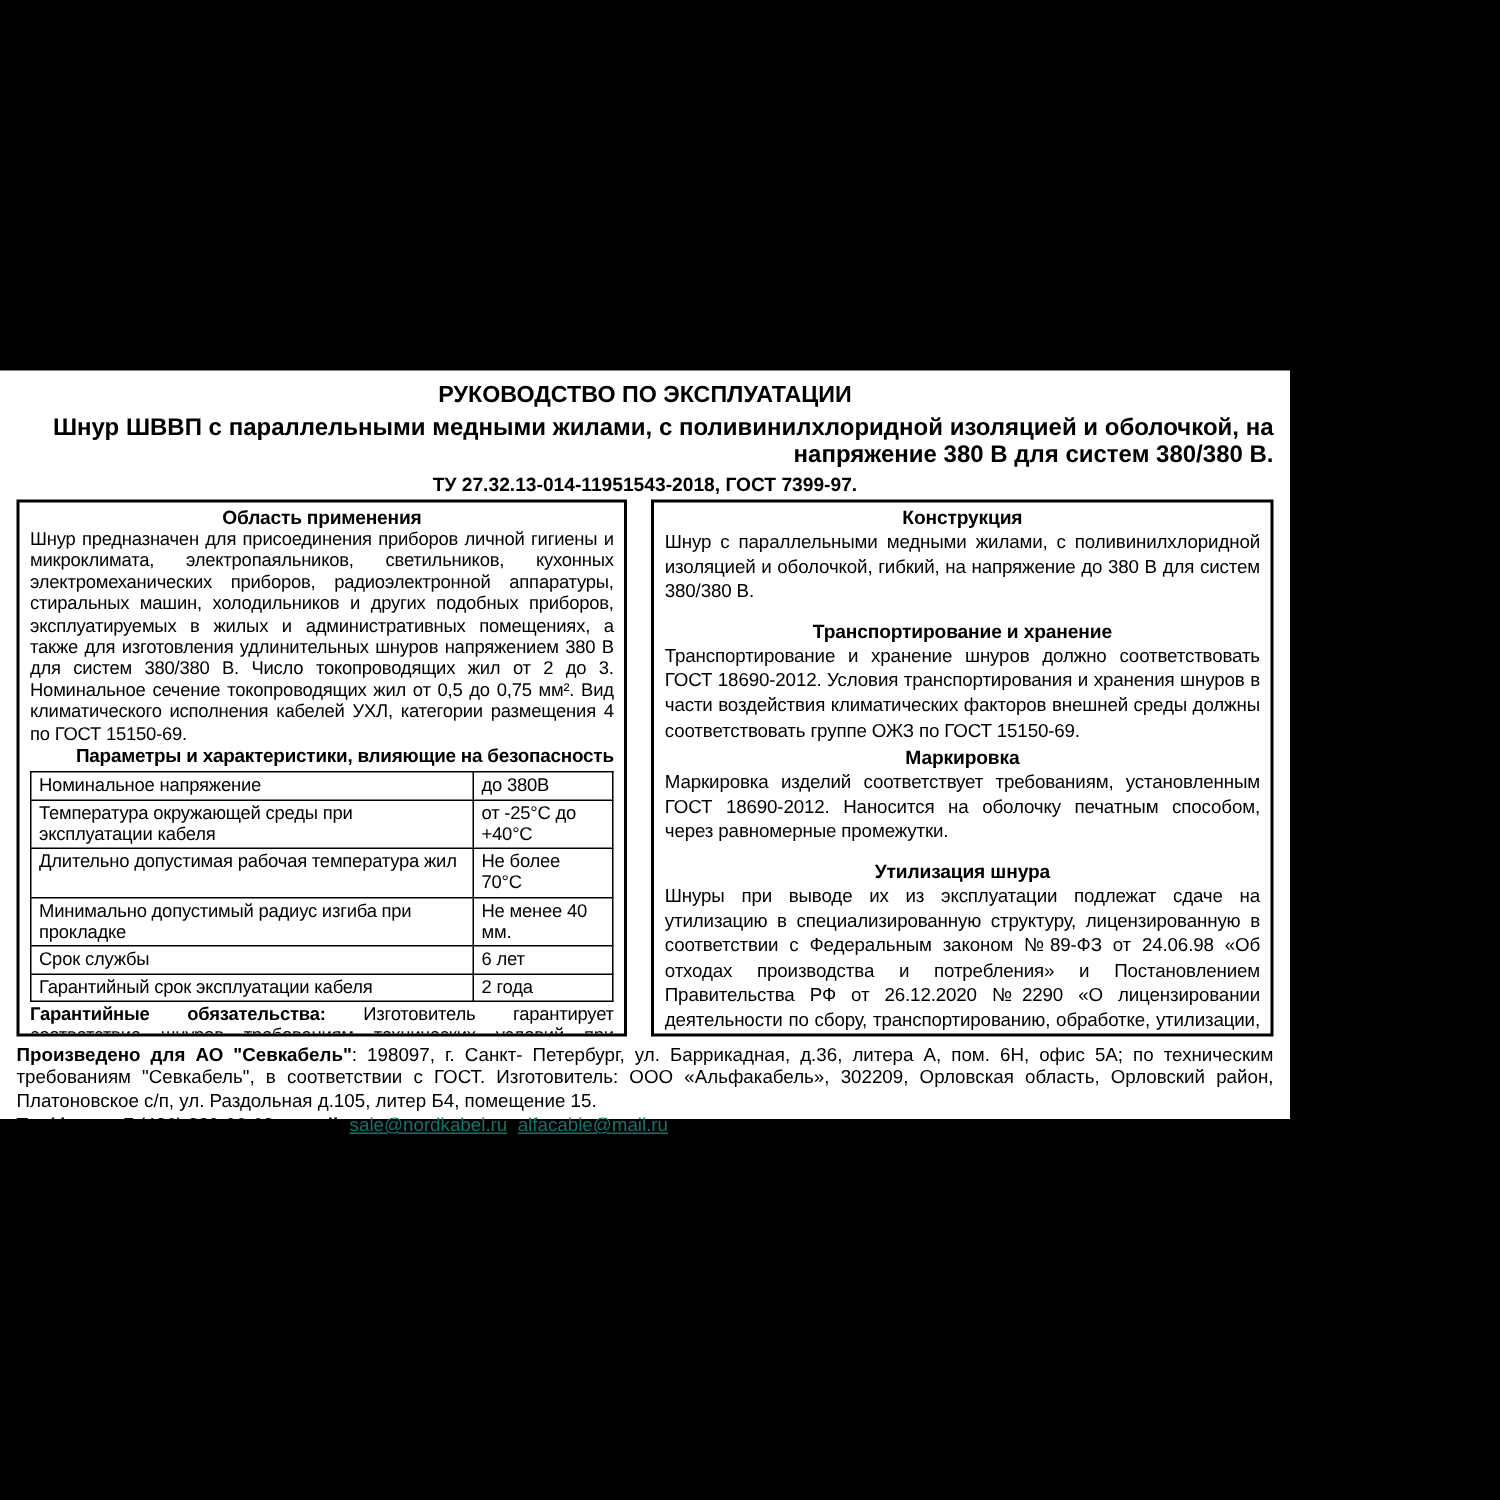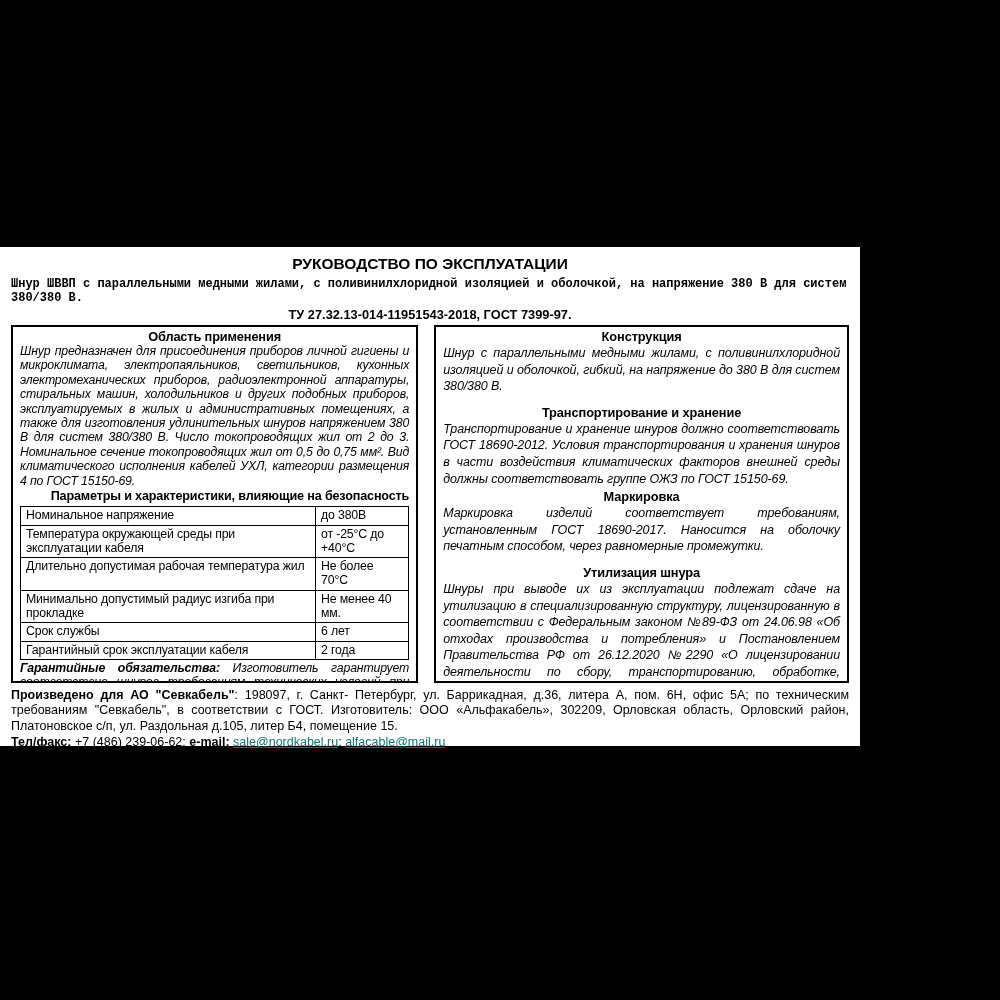--- a/index.html
+++ b/index.html
@@ -5,34 +5,34 @@
   html,body { margin:0; padding:0; background:#000; }
   .canvas {
     position:relative; width:1000px; height:1000px; background:#000;
     font-family:"Liberation Sans", sans-serif; color:#000; overflow:hidden;
   }
   .page {
     position:absolute; top:247px; left:0; width:860px; height:499px;
     background:#fff; box-sizing:border-box; padding:5px 11px 0 11px;
   }
   .doc-title { text-align:center; font-weight:bold; font-size:15.5px; margin:3px 0 4px 0; }
-  .doc-subtitle { text-align:left; font-weight:bold; font-size:12px; margin:0 0 2px 0;font-family:Liberation Mono, monospace; }
+  .doc-subtitle { text-align:right; font-weight:bold; font-size:16px; margin:0 0 2px 0; }
   .doc-subtitle2 { text-align:center; font-weight:bold; font-size:12.8px; margin:0 0 3px 0; }
 
   .columns { display:flex; gap:16px; height:358px; }
   .box {
     border:2px solid #000; box-sizing:border-box; overflow:hidden;
     padding:2px 7px 2px 7px;
   }
   .box-left  { width:478px; font-size:12.3px; line-height:14.4px; letter-spacing:-0.15px; }
   .box-right { width:487px; font-size:12.5px; line-height:16.6px; letter-spacing:-0.1px; }
 
   .sec-heading-center { font-weight:bold; text-align:center; font-size:12.8px; line-height:15px; }
   .sec-heading-left   { font-weight:bold; text-align:right;   font-size:12.6px; line-height:15px; margin-top:1px; }
-  p.body-just { margin:0; text-align:justify;font-style:italic; }
+  p.body-just { margin:0; text-align:justify; }
 
   table.params { border-collapse:collapse; width:100%; margin:2px 0 1px 0; }
   table.params td {
     border:1.5px solid #000; padding:1px 5px 2.5px 5px;
     font-size:12.3px; line-height:14px; letter-spacing:-0.15px; vertical-align:top;
   }
   td.param-name { width:76%; }
 
   .sec { margin-bottom:10px; }
   .sec.tight { margin-bottom:2px; }
@@ -101,21 +101,21 @@
         <div class="sec">
           <div class="sec-heading-center">Конструкция</div>
           <p class="body-just">Шнур с параллельными медными жилами, с поливинилхлоридной изоляцией и оболочкой, гибкий, на напряжение до 380 В для систем 380/380 В.</p>
         </div>
         <div class="sec tight">
           <div class="sec-heading-center">Транспортирование и хранение</div>
           <p class="body-just">Транспортирование и хранение шнуров должно соответствовать ГОСТ 18690-2012. Условия транспортирования и хранения шнуров в части воздействия климатических факторов внешней среды должны соответствовать группе ОЖЗ по ГОСТ 15150-69.</p>
         </div>
         <div class="sec">
           <div class="sec-heading-center">Маркировка</div>
-          <p class="body-just">Маркировка изделий соответствует требованиям, установленным ГОСТ 18690-2017. Наносится на оболочку печатным способом, через равномерные промежутки.</p>
+          <p class="body-just">Маркировка изделий соответствует требованиям, установленным ГОСТ 18690-2012. Наносится на оболочку печатным способом, через равномерные промежутки.</p>
         </div>
         <div class="sec last">
           <div class="sec-heading-center">Утилизация шнура</div>
           <p class="body-just">Шнуры при выводе их из эксплуатации подлежат сдаче на утилизацию в специализированную структуру, лицензированную в соответствии с Федеральным законом №89-ФЗ от 24.06.98 «Об отходах производства и потребления» и Постановлением Правительства РФ от 26.12.2020 №2290 «О лицензировании деятельности по сбору, транспортированию, обработке, утилизации, обезвреживанию, размещению отходов I-IV классов опасности». Утилизацию выведенного из эксплуатации шнура проводят в соответствии с комплексом документированных по ГОСТ Р 52108-2003 организационно-технических процедур.</p>
         </div>
       </div>
 
     </div>
 
     <div class="footer">

